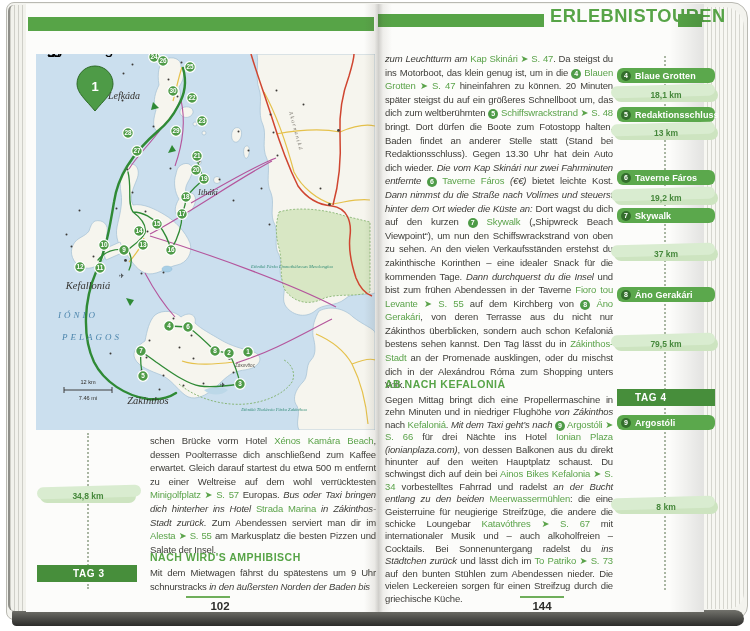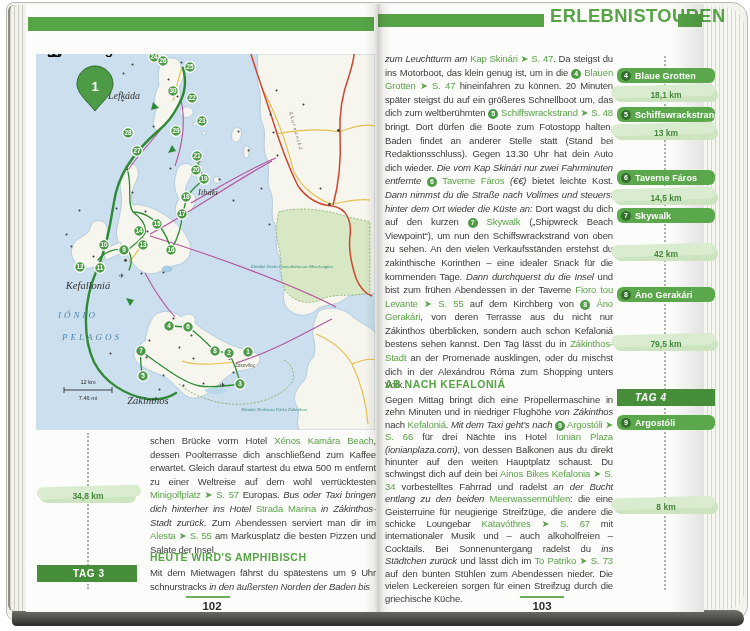--- a/index.html
+++ b/index.html
@@ -343,25 +343,25 @@
         </g>
       </svg>
 
     <div class="abs dotline" style="left:61px;top:429px;height:156px;"></div>
     <div class="sb-dist left-dist" style="top:485px;">
       <span>34,8 km</span>
     </div>
     <div class="sb-day left-day" style="top:561px;padding-left:36px;">TAG 3</div>
 
     <div class="abs col" style="left:124px;top:430px;width:226px;"><span>schen Brücke vorm Hotel </span><span class="st-g">Xénos Kamára Beach</span><span>, dessen Poolterrasse dich anschließend zum Kaffee erwartet. Gleich darauf startest du etwa 500 m entfernt zu einer Weltreise auf dem wohl verrücktesten </span><span class="st-g">Minigolfplatz ➤ S. 57</span><span> Europas. </span><span class="st-i">Bus oder Taxi bringen dich hinterher ins Hotel </span><span class="st-g">Strada Marina</span><span class="st-i"> in Zákinthos-Stadt zurück.</span><span> Zum Abendessen serviert man dir im </span><span class="st-g">Alesta ➤ S. 55</span><span> am Markusplatz die besten Pizzen und Salate der Insel.</span></div>
-    <div class="abs sect-h" style="left:124px;top:547px;">HEUTE WIRD'S AMPHIBISCH</div>
+    <div class="abs sect-h" style="left:124px;top:547px;">NACH WIRD'S AMPHIBISCH</div>
     <div class="abs col" style="left:124px;top:562px;width:226px;"><span>Mit dem Mietwagen fährst du spätestens um 9 Uhr schnurstracks </span><span class="st-i">in den äußersten Norden der Baden bis</span></div>
 
     <div class="abs pageline" style="left:160px;top:592px;"></div>
-    <div class="abs pagenum" style="left:164px;top:596px;">102</div>
+    <div class="abs pagenum" style="left:172px;top:596px;">102</div>
   </div>
 
   <div class="abs page page-right">
     <div class="abs greenbar" style="left:0;top:10px;width:166px;height:13px;"></div>
     <div class="abs hdr-title" style="left:172px;top:1px;">ERLEBNISTOUREN</div>
     <div class="abs greenbar" style="left:300px;top:10px;width:24px;height:13px;"></div>
 
     <div class="abs col" style="left:7px;top:48px;width:228px;"><span class="st-i">zum Leuchtturm am </span><span class="st-g">Kap Skinári ➤ S. 47</span><span>. Da steigst du ins Motorboot, das klein genug ist, um in die </span><span class="tbadge">4</span><span class="st-g"> Blauen Grotten ➤ S. 47</span><span> hineinfahren zu können. 20 Minuten später steigst du auf ein größeres Schnellboot um, das dich zum weltberühmten </span><span class="tbadge">5</span><span class="st-g"> Schiffswrackstrand ➤ S. 48</span><span> bringt. Dort dürfen die Boote zum Fotostopp halten, Baden findet an anderer Stelle statt (Stand bei Redaktionsschluss). Gegen 13.30 Uhr hat dein Auto dich wieder. </span><span class="st-i">Die vom Kap Skinári nur zwei Fahrminuten entfernte </span><span class="tbadge">6</span><span class="st-g"> Taverne Fáros</span><span class="st-i"> (€€)</span><span> bietet leichte Kost. </span><span class="st-i">Dann nimmst du die Straße nach Volímes und steuerst hinter dem Ort wieder die Küste an:</span><span> Dort wagst du dich auf den kurzen </span><span class="tbadge">7</span><span class="st-g"> Skywalk</span><span> („Shipwreck Beach Viewpoint“), um nun den Schiffswrackstrand von oben zu sehen. An den vielen Verkaufsständen erstehst du zakinthische Korinthen – eine idealer Snack für die kommenden Tage. </span><span class="st-i">Dann durchquerst du die Insel</span><span> und bist zum frühen Abendessen in der Taverne </span><span class="st-g">Fioro tou Levante ➤ S. 55</span><span> auf dem Kirchberg von </span><span class="tbadge">8</span><span class="st-g"> Áno Gerakári</span><span>, von deren Terrasse aus du nicht nur Zákinthos überblicken, sondern auch schon Kefaloniá bestens sehen kannst. Den Tag lässt du in </span><span class="st-g">Zákinthos-Stadt</span><span> an der Promenade ausklingen, oder du mischst dich in der Alexándrou Róma zum Shopping unters Volk.</span></div>
     <div class="abs sect-h" style="left:7px;top:374px;">AB NACH KEFALONIÁ</div>
     <div class="abs col col2" style="left:7px;top:390px;width:228px;"><span>Gegen Mittag bringt dich eine Propellermaschine in zehn Minuten und in niedriger Flughöhe </span><span class="st-i">von Zákinthos</span><span> nach </span><span class="st-g">Kefaloniá</span><span>. </span><span class="st-i">Mit dem Taxi geht’s nach </span><span class="tbadge">9</span><span class="st-g"> Argostóli ➤ S. 66</span><span> für drei Nächte ins Hotel </span><span class="st-g">Ionian Plaza</span><span class="st-i"> (ionianplaza.com)</span><span>, von dessen Balkonen aus du direkt hinunter auf den weiten Hauptplatz schaust. Du schwingst dich auf dein bei </span><span class="st-g">Ainos Bikes Kefalonia ➤ S. 34</span><span> vorbestelltes Fahrrad und radelst </span><span class="st-i">an der Bucht entlang zu den beiden </span><span class="st-g">Meerwassermühlen</span><span>: die eine Geisterruine für neugierige Streifzüge, die andere die schicke Loungebar </span><span class="st-g">Katavóthres ➤ S. 67</span><span> mit internationaler Musik und – auch alkoholfreien – Cocktails. Bei Sonnenuntergang radelst du </span><span class="st-i">ins Städtchen zurück</span><span> und lässt dich im </span><span class="st-g">To Patriko ➤ S. 73</span><span> auf den bunten Stühlen zum Abendessen nieder. Die vielen Leckereien sorgen für einen Streifzug durch die griechische Küche.</span></div>
@@ -370,56 +370,56 @@
     <div class="abs" id="sidebar" style="left:0;top:0;width:352px;height:608px;">
         <div class="sb-pill" style="top: 64px;">
           <span class="sb-badge">4</span>
           <span class="sb-label">Blaue Grotten</span>
         </div>
         <div class="sb-dist" style="top: 84px;">
           <span>18,1 km</span>
         </div>
         <div class="sb-pill" style="top: 103px;">
           <span class="sb-badge">5</span>
-          <span class="sb-label">Schiffswrackstrand</span>
+          <span class="sb-label">Redaktionsschluss</span>
         </div>
         <div class="sb-dist" style="top: 122px;">
           <span>13 km</span>
         </div>
         <div class="sb-pill" style="top: 166px;">
           <span class="sb-badge">6</span>
           <span class="sb-label">Taverne Fáros</span>
         </div>
         <div class="sb-dist" style="top: 187px;">
-          <span>14,5 km</span>
+          <span>19,2 km</span>
         </div>
         <div class="sb-pill" style="top: 204px;">
           <span class="sb-badge">7</span>
           <span class="sb-label">Skywalk</span>
         </div>
         <div class="sb-dist" style="top: 243px;">
-          <span>42 km</span>
+          <span>37 km</span>
         </div>
         <div class="sb-pill" style="top: 283px;">
           <span class="sb-badge">8</span>
           <span class="sb-label">Áno Gerakári</span>
         </div>
         <div class="sb-dist" style="top: 333px;">
           <span>79,5 km</span>
         </div>
-        <div class="sb-day" style="top: 385px; font-style: italic;">TAG 4</div>
+        <div class="sb-day" style="top: 385px;">TAG 4</div>
         <div class="sb-pill" style="top: 411px;">
           <span class="sb-badge">9</span>
           <span class="sb-label">Argostóli</span>
         </div>
         <div class="sb-dist" style="top: 496px;">
           <span>8 km</span>
         </div>
       </div>
 
     <div class="abs pageline" style="left:142px;top:592px;"></div>
-    <div class="abs pagenum" style="left:142px;top:596px;">103</div>
+    <div class="abs pagenum" style="left:142px;top:596px;">144</div>
 
     <div class="abs curl-right"></div>
   </div>
 
   <div class="abs gutter"></div>
 </div>
 
 </body></html>

